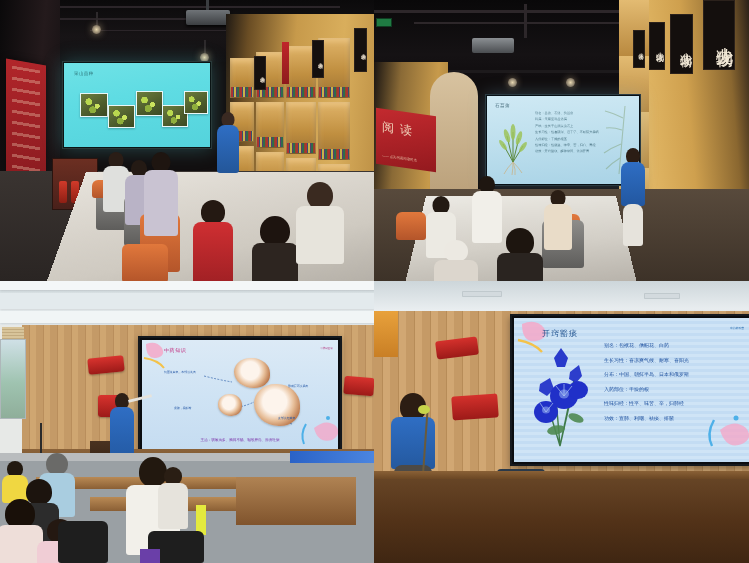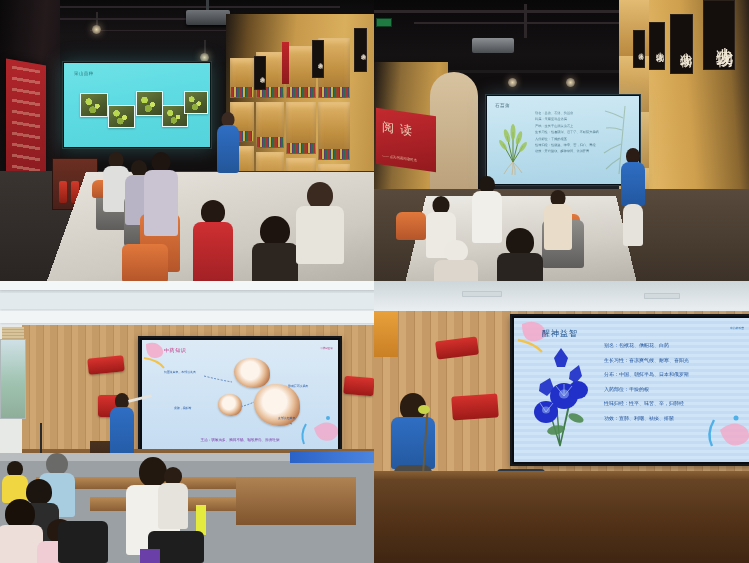--- a/index.html
+++ b/index.html
@@ -505,21 +505,21 @@
 
     <div class="tv">
       <div class="slide4">
         <svg style="position:absolute;left:0;top:0;width:100%;height:100%;" viewBox="0 0 235 144">
           <path d="M8 6 q14 -6 22 4 q6 10 -8 13 q-14 2 -14 -17z" fill="#f4a8c8" opacity=".85"></path>
           <path d="M4 22 q16 3 24 12" stroke="#f3c24a" fill="none" stroke-width="2.4"></path>
           <path d="M206 112 q14 -12 26 -2 q8 10 -4 16 q-16 6 -22 -14z" fill="#f4a8c8" opacity=".8"></path>
           <path d="M200 102 q-8 14 -2 26" stroke="#4db0e8" fill="none" stroke-width="2.4"></path>
           <circle cx="222" cy="100" r="2.5" fill="#4db0e8"></circle>
         </svg>
-        <div class="s4title">醒神益智</div>
+        <div class="s4title">开窍豁痰</div>
         <div class="s4corner">中药材科普</div>
         <svg class="flowerart" viewBox="0 0 72 112">
           <g stroke="#3f7a4a" fill="none" stroke-width="1.4">
             <path d="M34 106 L30 58 M34 106 L44 62 M34 106 L22 66 M34 106 L48 40"></path>
           </g>
           <g fill="#4f8a52" opacity=".9">
             <ellipse cx="18" cy="74" rx="8" ry="4" transform="rotate(-25 18 74)"></ellipse>
             <ellipse cx="50" cy="78" rx="8" ry="4" transform="rotate(22 50 78)"></ellipse>
             <ellipse cx="30" cy="90" rx="9" ry="4.5" transform="rotate(-12 30 90)"></ellipse>
           </g>

